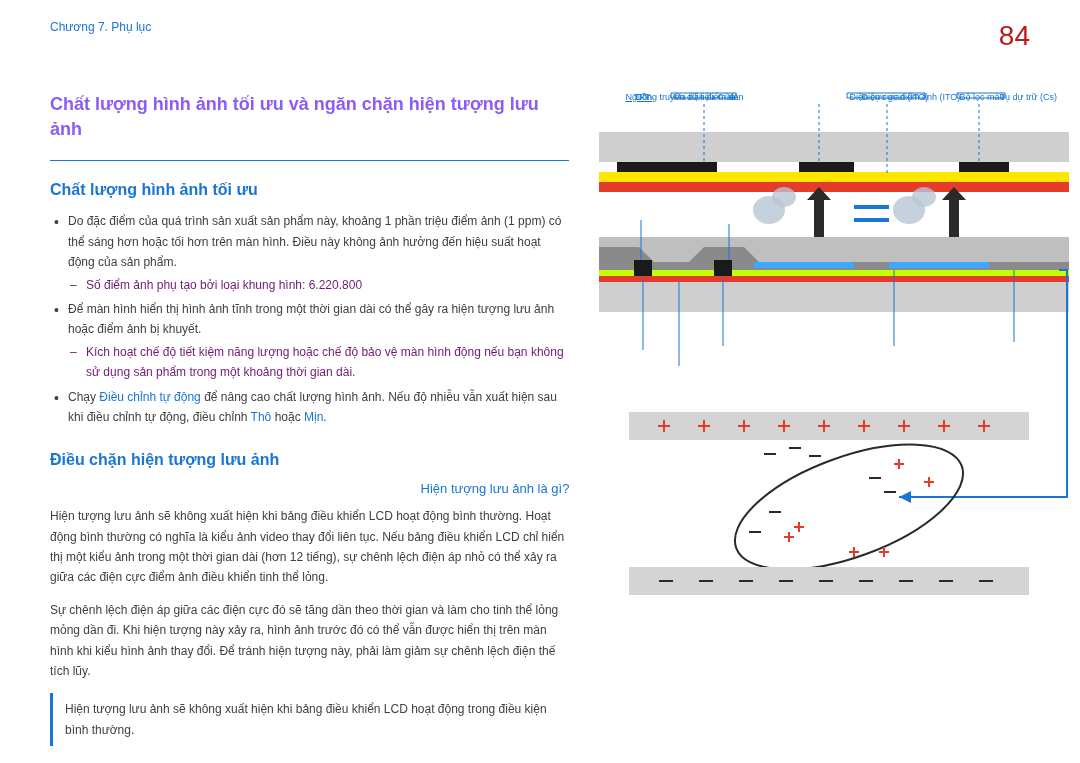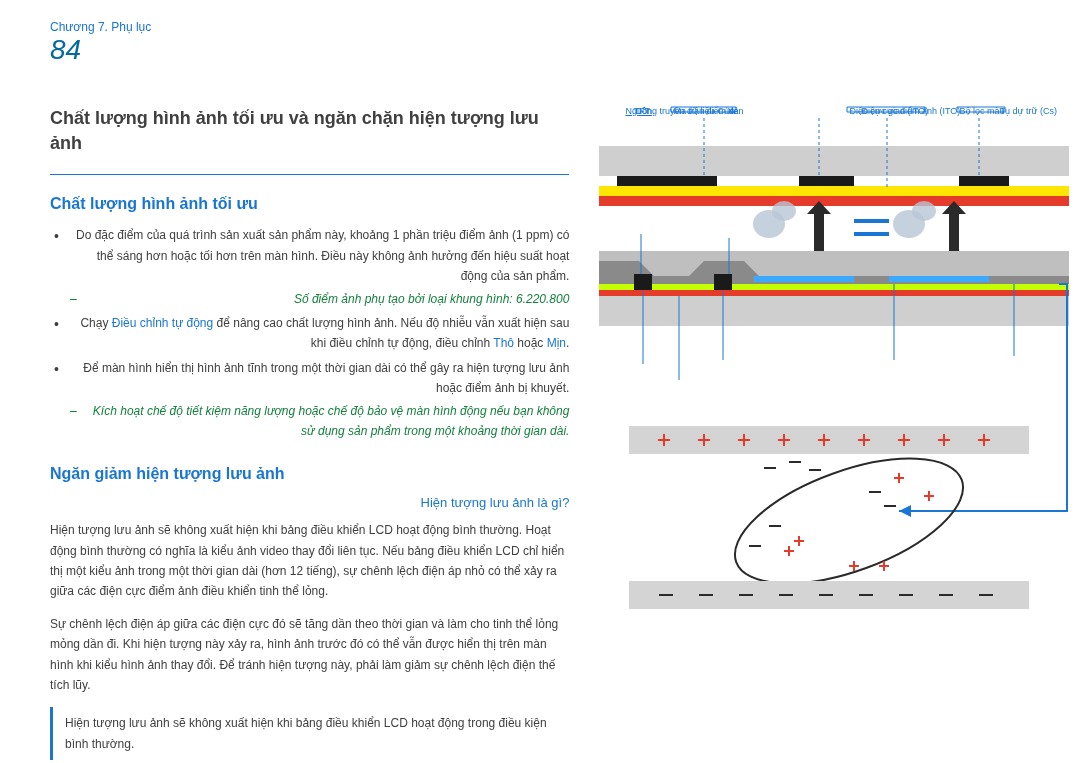--- a/index.html
+++ b/index.html
@@ -12,48 +12,46 @@
     overflow: hidden;
   }
   .page {
     padding: 20px 50px 30px 50px;
     position: relative;
     width: 100%;
     height: 100%;
   }
   .header {
     display: flex;
-    justify-content: flex-end;
+    justify-content: space-between;
     align-items: flex-start;
     margin-bottom: 40px;
-    flex-direction: column;
   }
   .chapter {
     color: #1976d2;
     font-size: 12px;
   }
   .page-number {
-    color: #0369a1;
+    color: #b91c1c;
     font-size: 28px;
     font-weight: 400;
-    font-style: italic;
   }
   .content {
     display: flex;
     gap: 30px;
   }
   .left-col {
     flex: 0 0 53%;
   }
   .right-col {
     flex: 1;
     position: relative;
   }
   h1.main-title {
-    color: #404040;
+    color: #8b5cf6;
     font-size: 18px;
     font-weight: 700;
     line-height: 1.4;
     border-bottom: 1px solid #1976d2;
     padding-bottom: 18px;
     margin-bottom: 20px;
   }
   h2.section-title {
     color: #1976d2;
     font-size: 16px;
@@ -72,42 +70,40 @@
     list-style: none;
     padding-left: 0;
   }
   .bullet-list > li {
     position: relative;
     padding-left: 18px;
     font-size: 12px;
     line-height: 1.7;
     margin-bottom: 4px;
     color: #404040;
-    text-align: right;
   }
   .bullet-list > li::before {
     content: "•";
     position: absolute;
     left: 4px;
     top: 0;
     font-size: 14px;
     color: #404040;
   }
   .dash-list {
     list-style: none;
     padding-left: 0;
     margin-top: 2px;
   }
   .dash-list > li {
     position: relative;
     padding-left: 18px;
     font-size: 12px;
     line-height: 1.7;
-    color: #15803d;
-    font-style: italic;
+    color: #701a75;
   }
   .dash-list > li::before {
     content: "–";
     position: absolute;
     left: 2px;
     top: 0;
   }
   .para {
     font-size: 12px;
     line-height: 1.7;
@@ -151,31 +147,31 @@
 
       <h2 class="section-title">Chất lượng hình ảnh tối ưu</h2>
       <ul class="bullet-list">
         <li>
           <span>Do đặc điểm của quá trình sản xuất sản phẩm này, khoảng 1 phần triệu điểm ảnh (1 ppm) có thể sáng hơn hoặc tối hơn trên màn hình. Điều này không ảnh hưởng đến hiệu suất hoạt động của sản phẩm.</span>
           <ul class="dash-list">
             <li>Số điểm ảnh phụ tạo bởi loại khung hình: 6.220.800</li>
           </ul>
         </li>
         <li>
-          <span>Chạy </span><span class="link">Điều chỉnh tự động</span><span> để nâng cao chất lượng hình ảnh. Nếu độ nhiễu vẫn xuất hiện sau khi điều chỉnh tự động, điều chỉnh </span><span class="link">Thô</span><span> hoặc </span><span class="link">Mịn</span><span>.</span>
-        </li>
-        <li>
           <span>Để màn hình hiển thị hình ảnh tĩnh trong một thời gian dài có thể gây ra hiện tượng lưu ảnh hoặc điểm ảnh bị khuyết.</span>
           <ul class="dash-list">
             <li>Kích hoạt chế độ tiết kiệm năng lượng hoặc chế độ bảo vệ màn hình động nếu bạn không sử dụng sản phẩm trong một khoảng thời gian dài.</li>
           </ul>
         </li>
+        <li>
+          <span>Chạy </span><span class="link">Điều chỉnh tự động</span><span> để nâng cao chất lượng hình ảnh. Nếu độ nhiễu vẫn xuất hiện sau khi điều chỉnh tự động, điều chỉnh </span><span class="link">Thô</span><span> hoặc </span><span class="link">Mịn</span><span>.</span>
+        </li>
       </ul>
 
-      <h2 class="section-title" style="margin-top:24px">Ngăn giảm hiện tượng lưu ảnh</h2>
+      <h2 class="section-title" style="margin-top:24px">Điều chặn hiện tượng lưu ảnh</h2>
       <h3 class="sub-title">Hiện tượng lưu ảnh là gì?</h3>
       <p class="para">Hiện tượng lưu ảnh sẽ không xuất hiện khi bảng điều khiển LCD hoạt động bình thường. Hoạt động bình thường có nghĩa là kiểu ảnh video thay đổi liên tục. Nếu bảng điều khiển LCD chỉ hiển thị một kiểu ảnh trong một thời gian dài (hơn 12 tiếng), sự chênh lệch điện áp nhỏ có thể xảy ra giữa các điện cực điểm ảnh điều khiển tinh thể lỏng.</p>
       <p class="para">Sự chênh lệch điện áp giữa các điện cực đó sẽ tăng dần theo thời gian và làm cho tinh thể lỏng mỏng dần đi. Khi hiện tượng này xảy ra, hình ảnh trước đó có thể vẫn được hiển thị trên màn hình khi kiểu hình ảnh thay đổi. Để tránh hiện tượng này, phải làm giảm sự chênh lệch điện thế tích lũy.</p>
       <div class="note-box">
         <p class="para">Hiện tượng lưu ảnh sẽ không xuất hiện khi bảng điều khiển LCD hoạt động trong điều kiện bình thường.</p>
       </div>
     </div>
 
     <div class="right-col">
       <div class="diagram">

